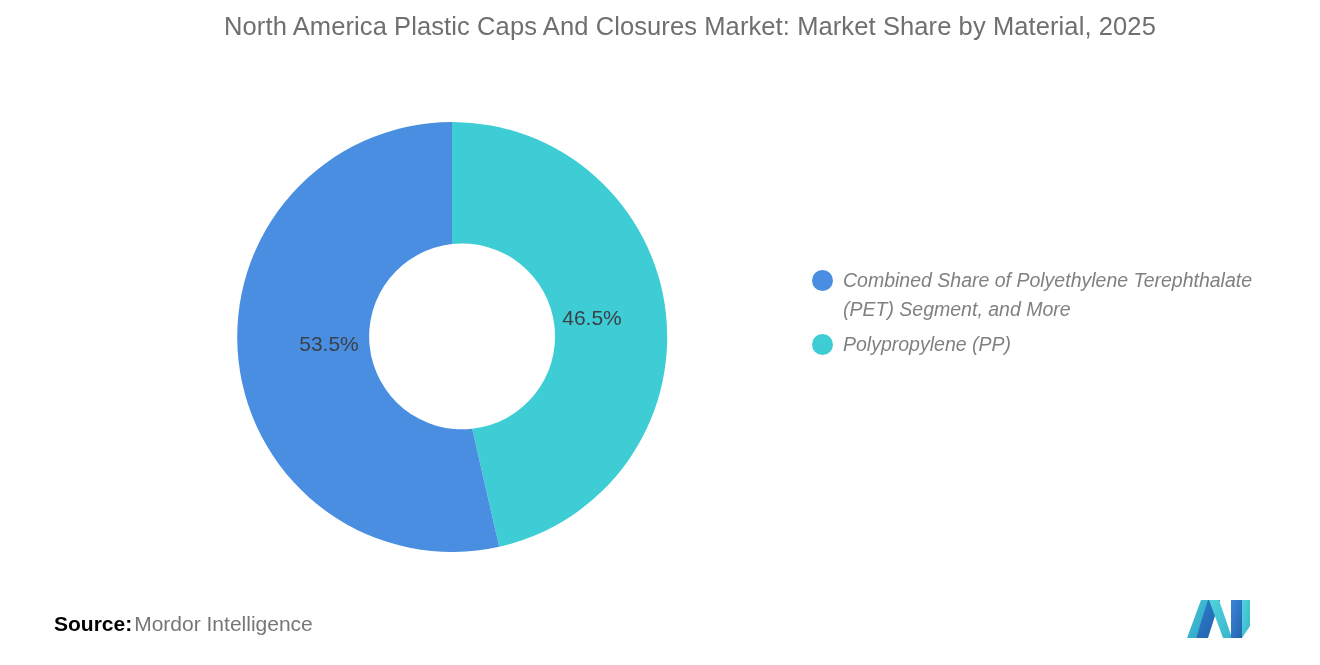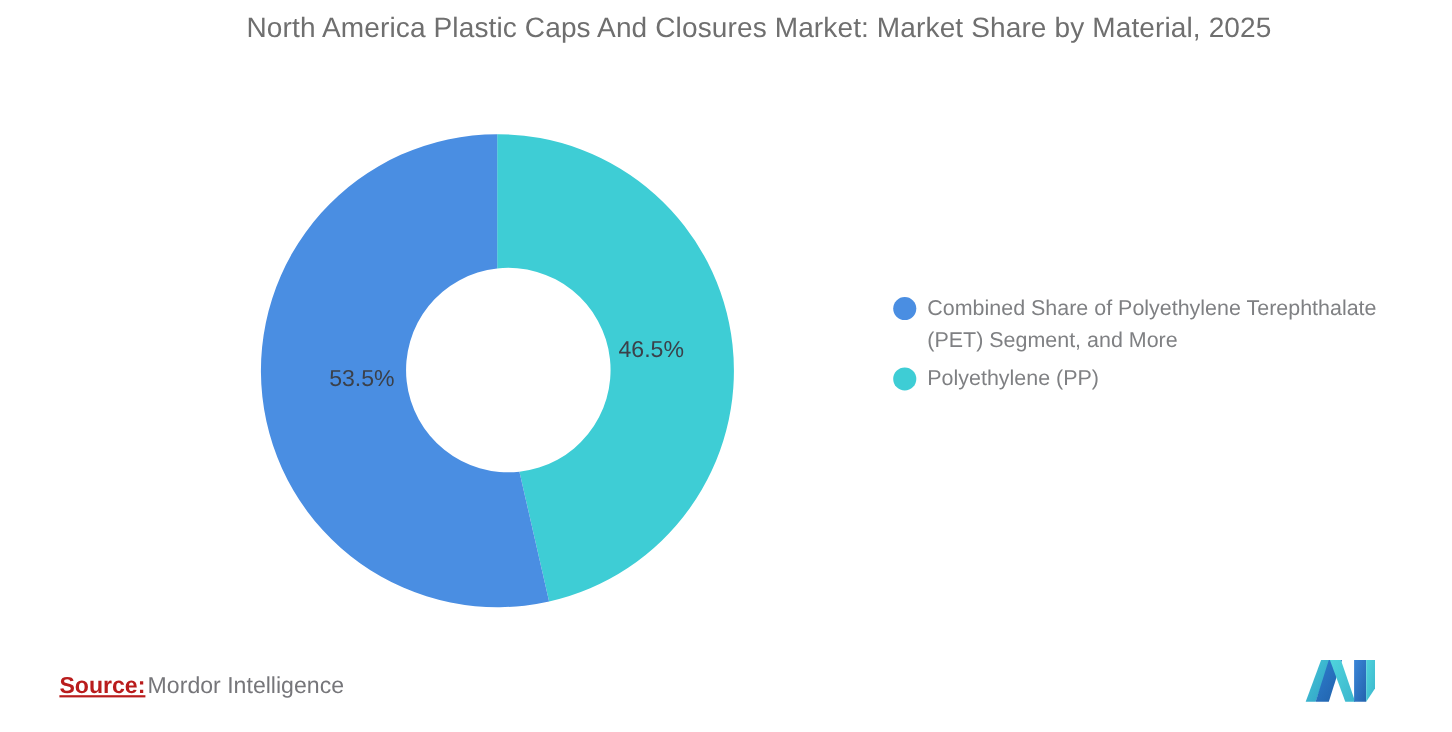--- a/index.html
+++ b/index.html
@@ -49,20 +49,21 @@
     font-size: 21px;
     fill: #3b4049;
   }
 
   
   .legend {
     position: absolute;
     left: 812px;
     top: 266px;
     width: 470px;
+    font-style: italic;
   }
   .legend-row {
     display: flex;
     align-items: flex-start;
     margin-bottom: 6px;
   }
   .legend-dot {
     flex: 0 0 auto;
     width: 21px;
     height: 21px;
@@ -82,22 +83,21 @@
   .source-line {
     position: absolute;
     left: 54px;
     top: 612px;
     font-size: 21px;
     color: #6d6d6d;
     white-space: nowrap;
   }
   .source-key {
     font-weight: 700;
-    color: #b91c1c;
-    text-decoration: underline;
+    color: #000000;
   }
   .source-val {
     font-weight: 400;
     color: #76767a;
     margin-left: 2px;
   }
 
   
   .brand-logo {
     position: absolute;
@@ -132,21 +132,21 @@
   </svg>
 </div>
 
 <div class="legend">
   <div class="legend-row">
     <span class="legend-dot" style="background:#4a8ee2"></span>
     <span class="legend-label">Combined Share of Polyethylene Terephthalate (PET) Segment, and More</span>
   </div>
   <div class="legend-row">
     <span class="legend-dot" style="background:#3ecdd5"></span>
-    <span class="legend-label">Polyethylene (PP)</span>
+    <span class="legend-label">Polypropylene (PP)</span>
   </div>
 </div>
 
 <div class="source-line">
   <span class="source-key">Source:</span><span class="source-val">Mordor Intelligence</span>
 </div>
 
 <div class="brand-logo">
   <svg viewBox="0 0 66 42" width="66" height="42">
     <defs>

